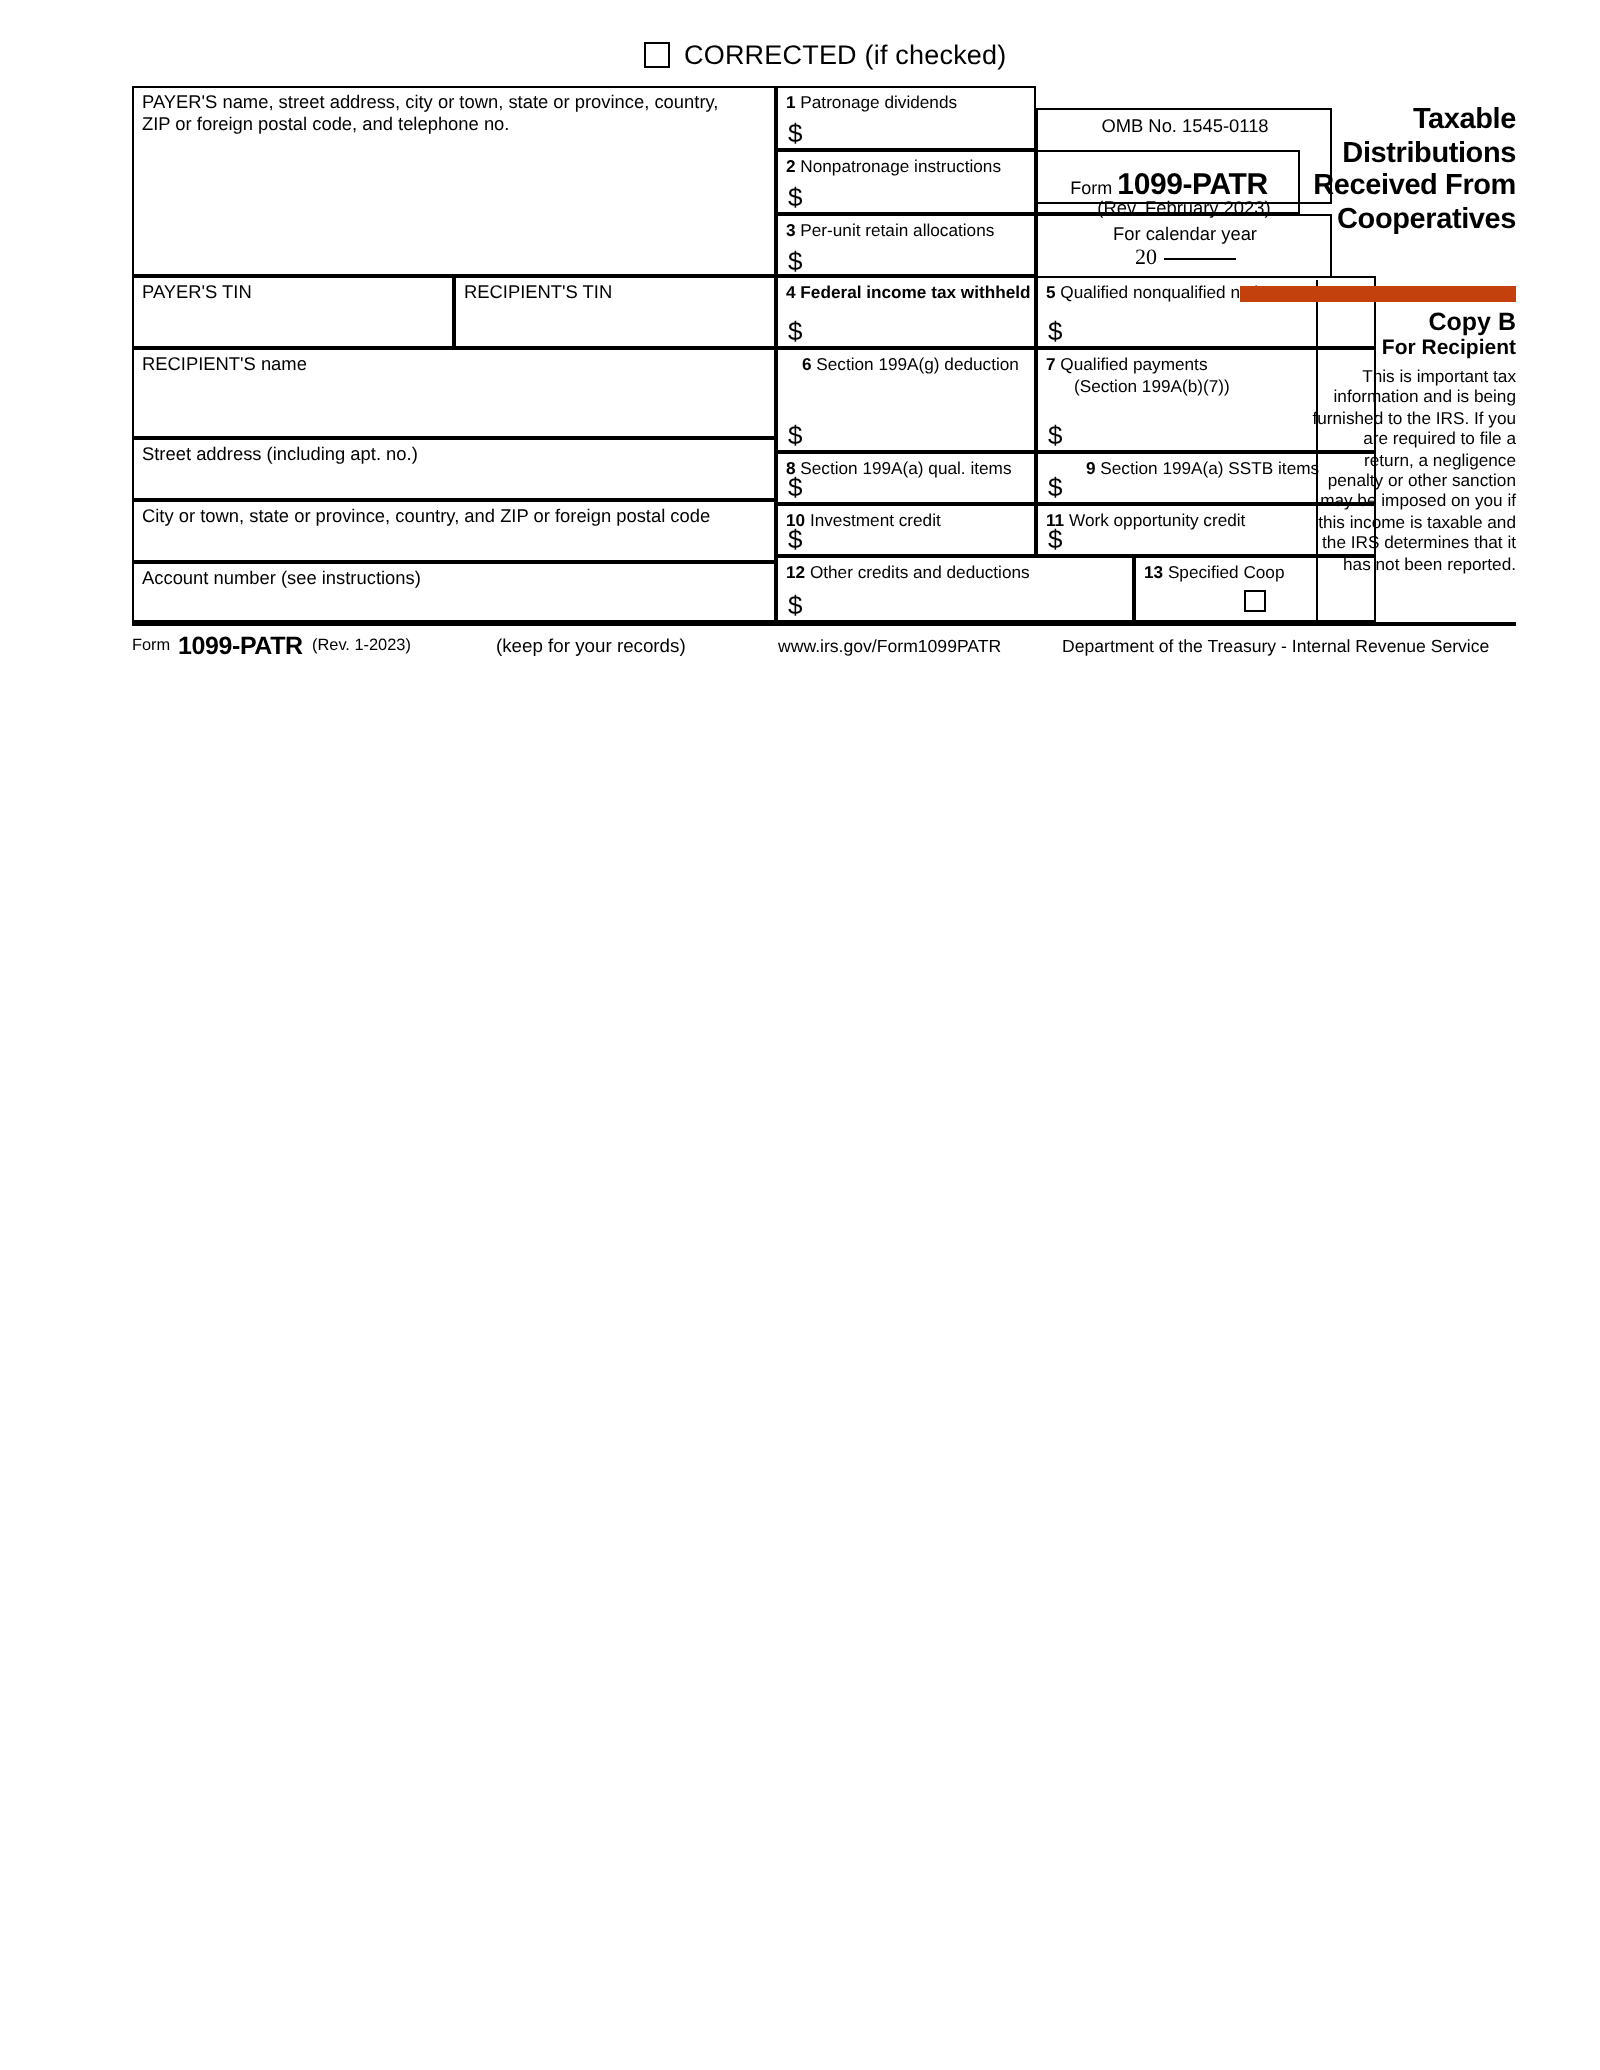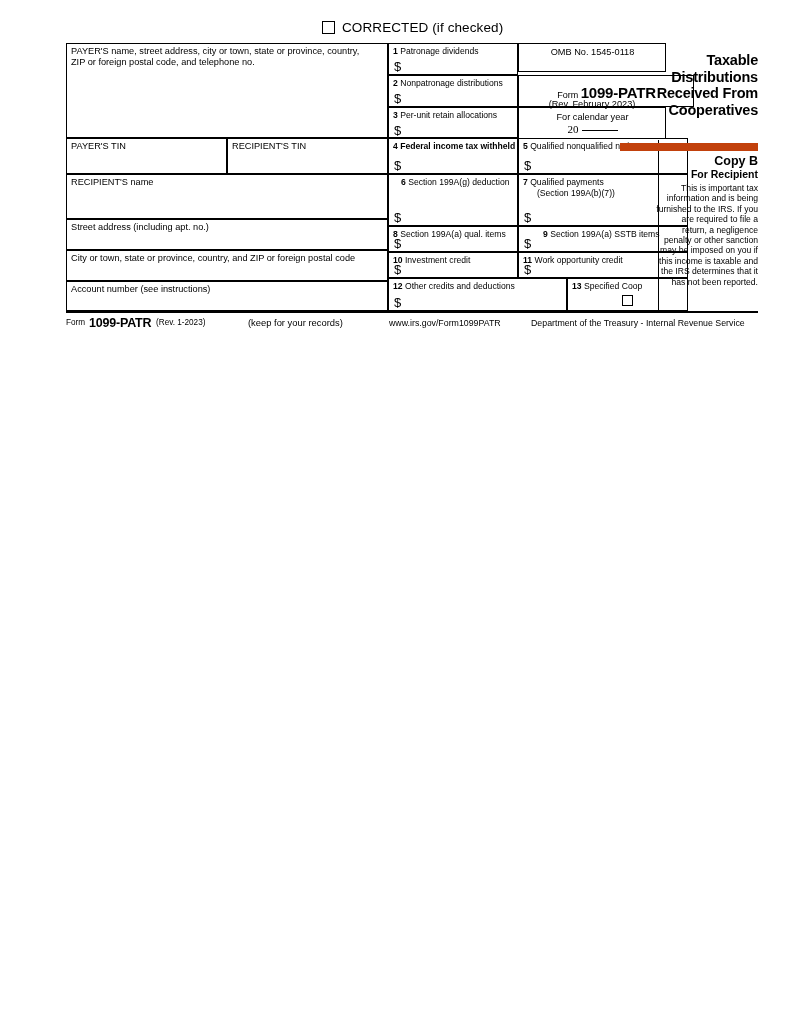--- a/index.html
+++ b/index.html
@@ -199,31 +199,31 @@
     <div class="lbl-l">ZIP or foreign postal code, and telephone no.</div>
     <div class="lbl-l" style="margin-top:6px;"></div>
   </div>
 
   <div class="cell" style="left:322px; top:0px; width:130px; height:32px;">
     <div class="lbl"><span class="num">1</span>
       <span>Patronage dividends</span></div>
     <span class="dollar">$</span>
   </div>
 
-  <div class="cell" style="left:452px; top:0px; width:148px; height:29px;">
+  <div class="cell" style="left:452px; top:11px; width:148px; height:48px;">
     <div id="omb-line">OMB No. 1545-0118</div>
   </div>
 
   <div class="cell" style="left:322px; top:32px; width:130px; height:32px;">
     <div class="lbl"><span class="num">2</span>
-      <span>Nonpatronage distributions</span></div>
-    <span class="dollar">$</span>
-  </div>
-
-  <div class="cell" style="left:452px; top:32px; width:176px; height:32px;">
+      <span>Nonpatronage instructions</span></div>
+    <span class="dollar">$</span>
+  </div>
+
+  <div class="cell" style="left:452px; top:32px; width:132px; height:32px;">
     <div id="form-id-line">
       <span>Form</span>
       <span class="strong">1099-PATR</span>
     </div>
   </div>
 
   <div class="cell" style="left:322px; top:64px; width:130px; height:32px;">
     <div class="lbl"><span class="num">3</span>
       <span>Per-unit retain allocations</span></div>
     <span class="dollar">$</span>

